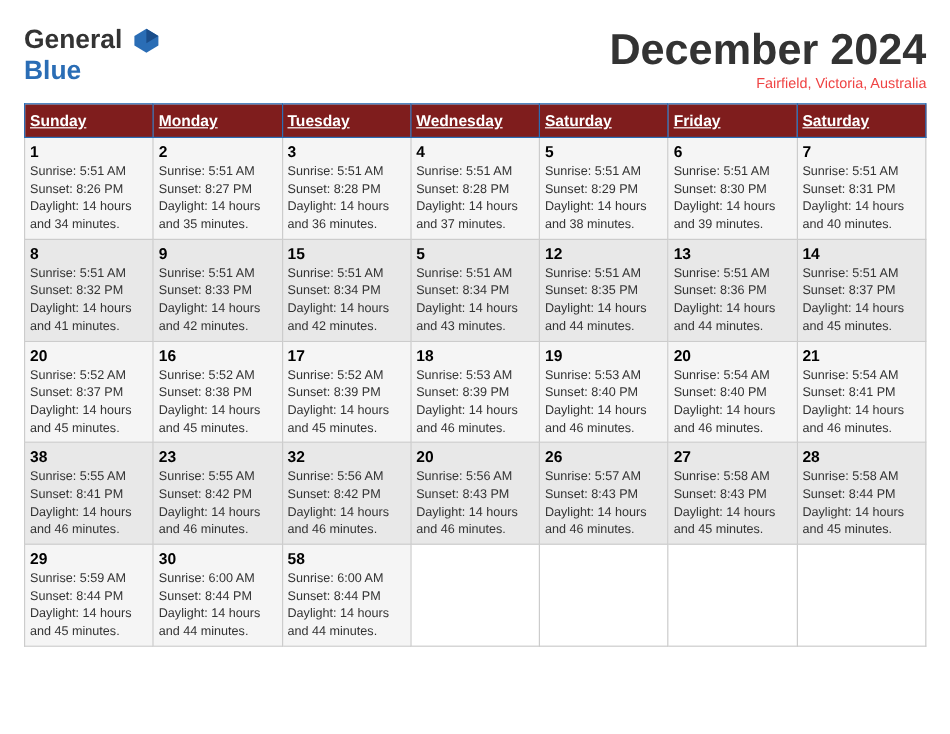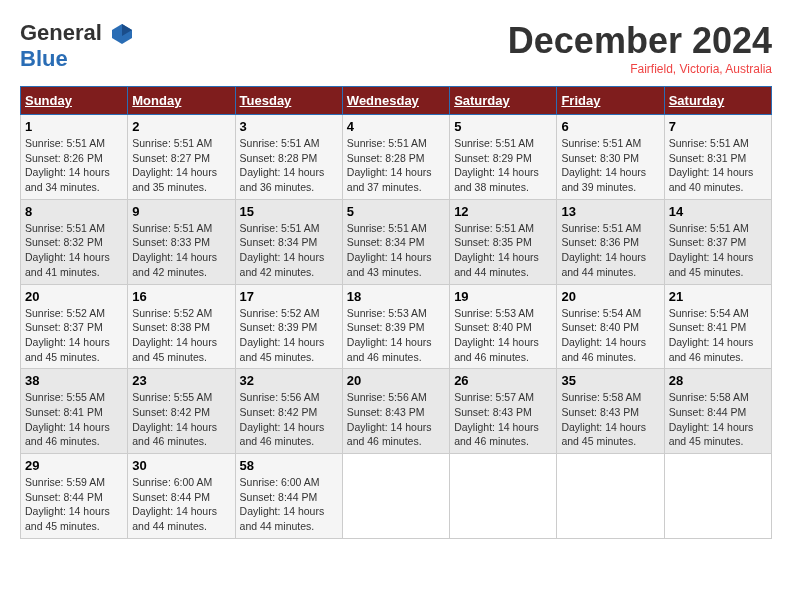--- a/index.html
+++ b/index.html
@@ -222,21 +222,21 @@
         </td>
         <td>
           <span class="day-num">20</span>
           <div class="cell-text">Sunrise: 5:56 AM<br>Sunset: 8:43 PM<br>Daylight: 14 hours and 46 minutes.</div>
         </td>
         <td>
           <span class="day-num">26</span>
           <div class="cell-text">Sunrise: 5:57 AM<br>Sunset: 8:43 PM<br>Daylight: 14 hours and 46 minutes.</div>
         </td>
         <td>
-          <span class="day-num">35</span>
+          <span class="day-num">27</span>
           <div class="cell-text">Sunrise: 5:58 AM<br>Sunset: 8:43 PM<br>Daylight: 14 hours and 45 minutes.</div>
         </td>
         <td>
           <span class="day-num">28</span>
           <div class="cell-text">Sunrise: 5:58 AM<br>Sunset: 8:44 PM<br>Daylight: 14 hours and 45 minutes.</div>
         </td>
       </tr>
       <tr>
         <td>
           <span class="day-num">29</span>

